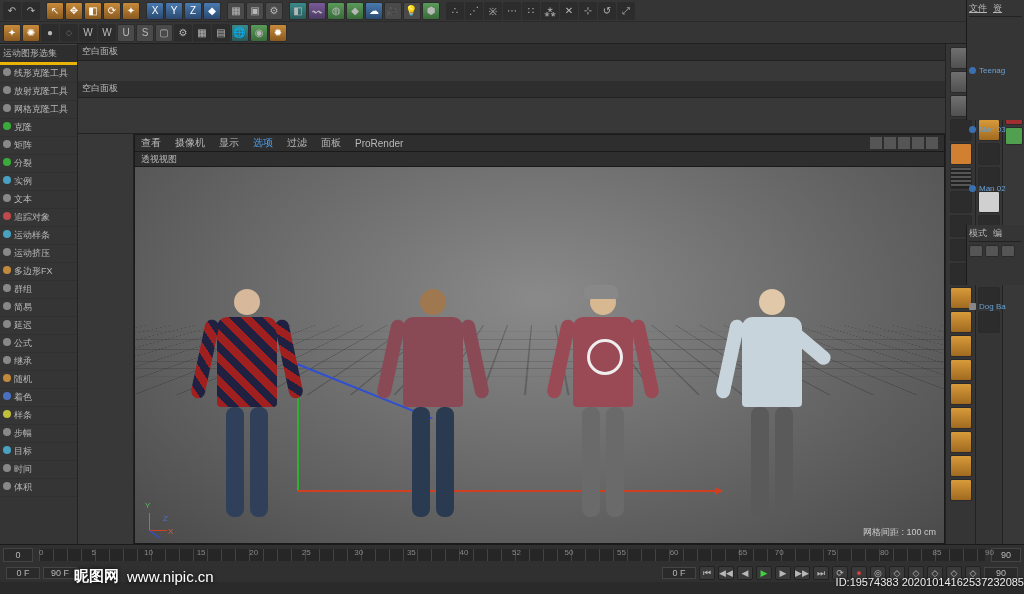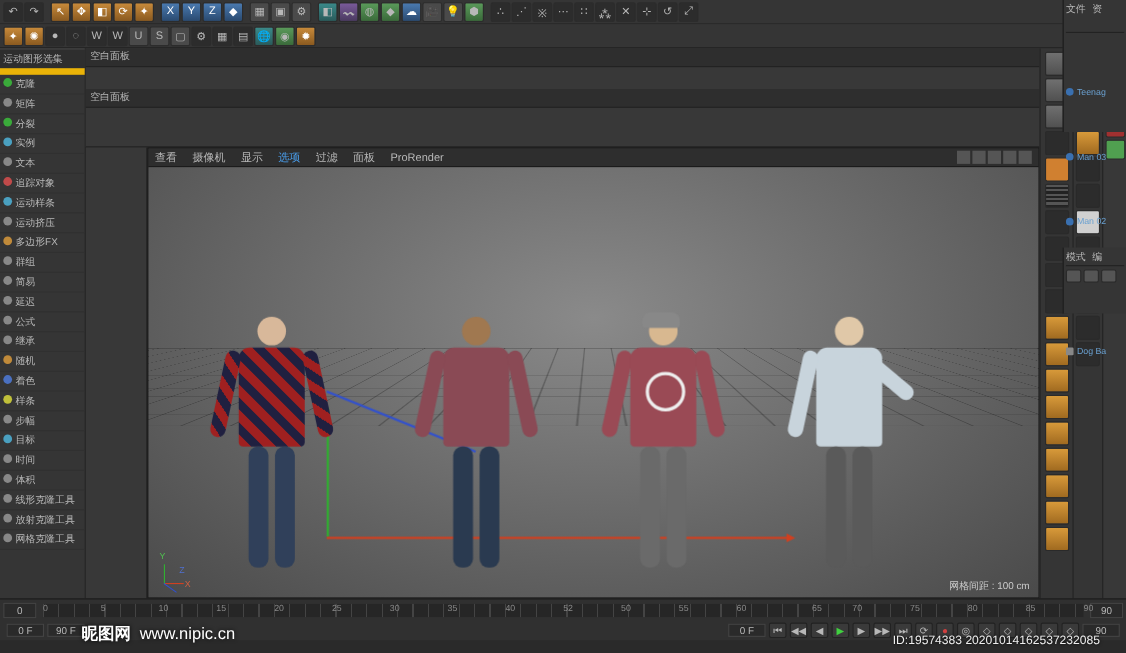--- a/index.html
+++ b/index.html
@@ -13,21 +13,21 @@
 .tsep { width:4px; }
 .tbtn.orange { background:linear-gradient(#c88a3a,#8a5a20); color:#fff; }
 .tbtn.blue { background:linear-gradient(#4a7ab0,#2a4a70); color:#fff; }
 .tbtn.purple { background:linear-gradient(#7a5a9a,#4a3a60); }
 .tbtn.green { background:linear-gradient(#5a9a5a,#3a6a3a); }
 .tbtn.teal { background:linear-gradient(#3a8a8a,#2a5a5a); }
 .tbtn.dark { background:#2c2c2c; }
 
 
 .left-panel { position:absolute; left:0; top:44px; width:78px; bottom:50px; background:#353535; border-right:1px solid #222; }
-.left-panel .grp-title { background:#2e2e2e; padding:2px 3px; font-size:9px; border-top:1px solid #444; border-bottom:6px solid #eab308; }
+.left-panel .grp-title { background:#2e2e2e; padding:2px 3px; font-size:9px; border-top:1px solid #444; border-bottom:3px solid #eab308; }
 .left-panel .item { padding:2px 3px 2px 14px; font-size:9px; cursor:pointer; position:relative; border-bottom:1px solid #303030; white-space:nowrap; overflow:hidden; }
 .left-panel .item::before { content:""; position:absolute; left:3px; top:3px; width:8px; height:8px; border-radius:50%; background:#888; }
 .left-panel .item.green::before { background:#3aaa3a; }
 .left-panel .item.red::before { background:#c04a4a; }
 .left-panel .item.cyan::before { background:#4aa0c0; }
 .left-panel .item.orange::before { background:#c08a3a; }
 .left-panel .item.blue::before { background:#4a70c0; }
 .left-panel .item.yellow::before { background:#c0c03a; }
 .left-panel .item.gray::before { background:#888; }
 
@@ -96,21 +96,21 @@
 .pbtn { width:22px; height:22px; background:#4a4a4a; border:1px solid #2a2a2a; border-radius:2px; cursor:pointer; }
 .pbtn.s { width:18px; height:18px; }
 .pbtn.gray{background:linear-gradient(#707070,#505050);} .pbtn.orange{background:linear-gradient(#d89a3a,#a06a20);}
 .pbtn.orangeL{background:#d08030;} .pbtn.dark{background:#2c2c2c;} .pbtn.yellow{background:linear-gradient(#c8b840,#8a7a20);}
 .pbtn.red{background:#a03030;} .pbtn.white{background:#d0d0d0;}
 .pbtn.stripes{background:repeating-linear-gradient(0deg,#222 0 2px,#555 2px 4px);}
 .pbtn.green{background:#50a050;} .pbtn.skin{background:#d8b890;}
 
 
 .topright-files { position:absolute; right:0; top:0; width:58px; height:120px; background:#353535; border-left:1px solid #1a1a1a; padding:2px; font-size:9px; z-index:5; }
-.topright-files .hdr { display:flex; gap:6px; border-bottom:1px solid #222; padding-bottom:14px; }
+.topright-files .hdr { display:flex; gap:6px; border-bottom:1px solid #222; padding-bottom:1px;text-decoration:underline; }
 .topright-files .row { padding:1px 0 1px 10px; font-size:8px; color:#6aa0d0; white-space:nowrap; overflow:hidden; position:relative;margin-top:48px; }
 .topright-files .row::before { content:""; position:absolute; left:0; top:2px; width:7px; height:7px; background:#3a70b0; border-radius:50%; }
 .topright-files .row.box::before { border-radius:1px; background:#888; }
 
 .mode-panel { position:absolute; right:0; top:225px; width:58px; height:60px; background:#353535; border-left:1px solid #1a1a1a; padding:2px; font-size:9px; z-index:5; }
 .mode-panel .hdr { display:flex; gap:6px; border-bottom:1px solid #222; padding-bottom:1px; }
 .mode-panel .pills { display:flex; gap:2px; margin-top:3px; flex-wrap:wrap; }
 .mode-panel .pill { width:14px; height:12px; background:#555; border:1px solid #2a2a2a; border-radius:2px; }
 
 
@@ -129,21 +129,21 @@
 .transport .ctl { width:16px; height:14px; background:#3a3a3a; border:1px solid #222; border-radius:2px; display:flex; align-items:center; justify-content:center; cursor:pointer; font-size:9px; }
 .transport .ctl.play { color:#40d040; }
 .transport .ctl.rec { color:#d04040; }
 .transport .spacer { flex:1; }
 
 .statusbar { position:absolute; left:0; right:0; bottom:0; height:12px; background:#2a2a2a; }
 
 
 .watermark { position:absolute; left:50px; bottom:8px; color:#fff; font-size:15px; text-shadow:0 0 4px #000; z-index:20; display:flex; align-items:center; gap:8px; }
 .watermark .logo { font-weight:bold;margin-left:24px; }
-.wm-id { position:absolute; right:24px; bottom:6px; color:#eee; font-size:11px; text-shadow:0 0 3px #000; z-index:20; }
+.wm-id { position:absolute; right:0; bottom:6px; color:#eee; font-size:11px; text-shadow:0 0 3px #000; z-index:20; }
 </style>
 </head>
 <body>
 
 <div class="toolbar toolbar-row1">
   <div class="tbtn dark">↶</div>
   <div class="tbtn dark">↷</div>
   <div class="tsep"></div>
   <div class="tbtn orange">↖</div>
   <div class="tbtn orange">✥</div>
@@ -194,20 +194,25 @@
   <div class="tbtn dark">⚙</div>
   <div class="tbtn dark">▦</div>
   <div class="tbtn dark">▤</div>
   <div class="tbtn teal">🌐</div>
   <div class="tbtn green">◉</div>
   <div class="tbtn orange">✹</div>
 </div>
 
 <div class="left-panel">
   <div class="grp-title">运动图形选集</div>
+  <div id="left-g1">
+      <div class="item gray">线形克隆工具</div>
+      <div class="item gray">放射克隆工具</div>
+      <div class="item gray">网格克隆工具</div>
+    </div>
   <div id="left-g2">
       <div class="item green">克隆</div>
       <div class="item gray">矩阵</div>
       <div class="item green">分裂</div>
       <div class="item cyan">实例</div>
       <div class="item gray">文本</div>
       <div class="item red">追踪对象</div>
       <div class="item cyan">运动样条</div>
       <div class="item gray">运动挤压</div>
       <div class="item orange">多边形FX</div>
@@ -217,25 +222,20 @@
       <div class="item gray">公式</div>
       <div class="item gray">继承</div>
       <div class="item orange">随机</div>
       <div class="item blue">着色</div>
       <div class="item yellow">样条</div>
       <div class="item gray">步幅</div>
       <div class="item cyan">目标</div>
       <div class="item gray">时间</div>
       <div class="item gray">体积</div>
     </div>
-  <div id="left-g1">
-      <div class="item gray">线形克隆工具</div>
-      <div class="item gray">放射克隆工具</div>
-      <div class="item gray">网格克隆工具</div>
-    </div>
 </div>
 
 <div class="spare-col">
   <div class="spare-tab">空白面板</div>
 </div>
 
 <div class="spare-top">
   <div class="strow">空白面板</div>
   <div class="strow" style="margin-top:20px">空白面板</div>
 </div>
@@ -250,20 +250,21 @@
     <span>面板</span>
     <span>ProRender</span>
     <div class="vp-icons">
       <i></i>
       <i></i>
       <i></i>
       <i></i>
       <i></i>
     </div>
   </div>
+  <div class="vp-title">透视视图</div>
   <div class="vp-canvas">
     <div class="floor">
         <div class="floor-inner"></div>
       </div>
     <div class="axis z"></div>
     <div class="axis y"></div>
     <div class="axis x"></div>
 
     <div class="human h1">
       <div class="head"></div>

